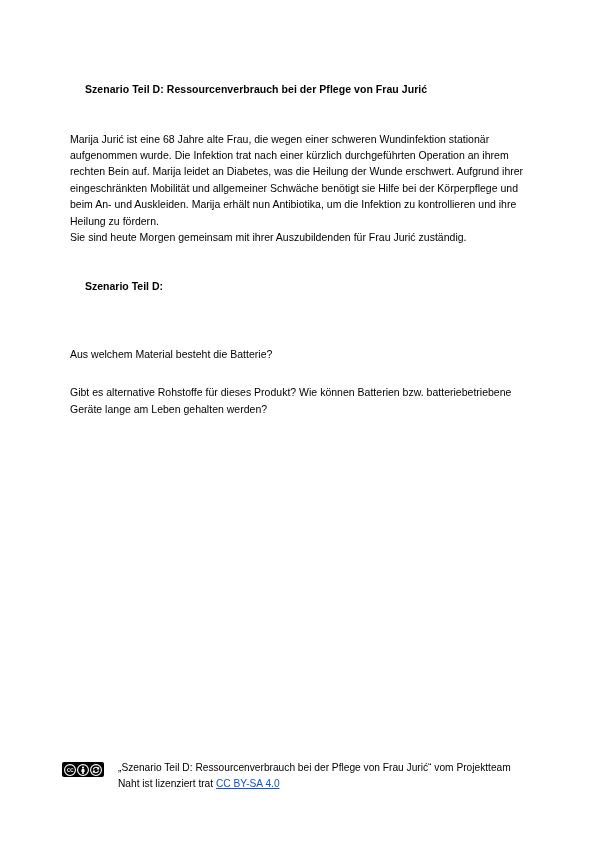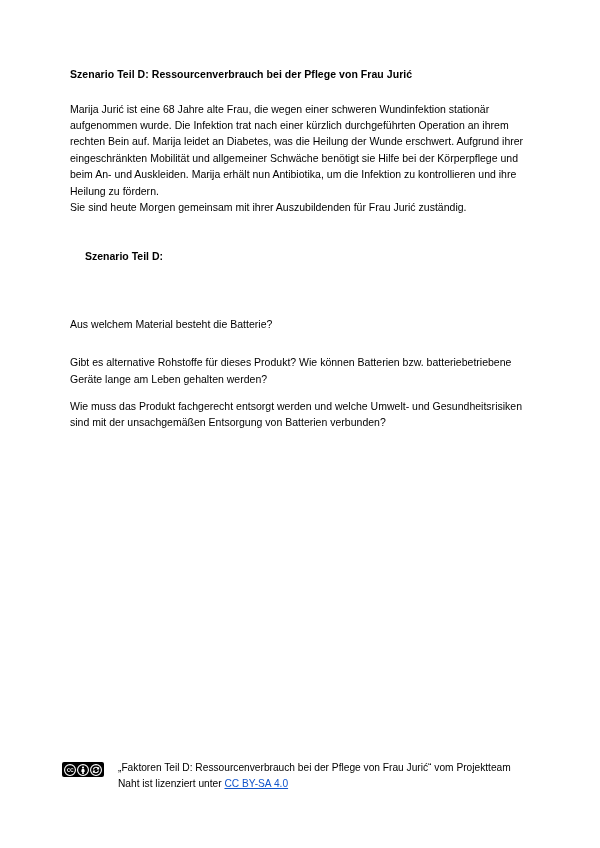--- a/index.html
+++ b/index.html
@@ -27,21 +27,21 @@
     position: absolute;
     left: 70px;
     top: 66px;
     width: 462px;
   }
   .h-title {
     font-size: 10.5px;
     font-weight: bold;
     line-height: 16.5px;
     letter-spacing: 0.05px;
-    margin: 0;
+    margin: 15px;
   }
   .sub-title {
     font-size: 10.5px;
     font-weight: bold;
     line-height: 16.5px;
     margin: 15px;
   }
   .para {
     font-size: 10.5px;
     font-weight: normal;
@@ -120,21 +120,20 @@
     <div class="gap-block"></div>
 
     <p class="q">Aus welchem Material besteht die Batterie?</p>
     <div class="gap-q"></div>
 
     <div class="gap-q"></div>
 
     <p class="q">Gibt es alternative Rohstoffe für dieses Produkt? Wie können Batterien bzw. batteriebetriebene Geräte lange am Leben gehalten werden?</p>
     <div class="gap-q"></div>
 
-    <p class="q">Wie muss das Produkt fachgerecht entsorgt werden und welche Umwelt- und Gesundheitsrisiken sind mit der unsachgemäßen Entsorgung von Batterien verbunden?</p>
 
   </div>
 
   <div class="footer">
 
     <div class="cc-badge">
       <svg class="cc-mark" width="12" height="12" viewBox="0 0 32 32">
         <circle cx="16" cy="16" r="14.5" fill="none" stroke="#ffffff" stroke-width="3"></circle>
         <path d="M12.6 13.2c-1.6 0-2.7 1.2-2.7 2.9s1.1 2.9 2.7 2.9c1 0 1.7-.4 2.2-1.2l1.9 1c-.9 1.5-2.4 2.3-4.1 2.3-2.9 0-5-2.1-5-5s2.1-5 5-5c1.8 0 3.2.8 4.1 2.3l-1.9 1c-.5-.8-1.2-1.2-2.2-1.2z" fill="#ffffff"></path>
         <path d="M21.6 13.2c-1.6 0-2.7 1.2-2.7 2.9s1.1 2.9 2.7 2.9c1 0 1.7-.4 2.2-1.2l1.9 1c-.9 1.5-2.4 2.3-4.1 2.3-2.9 0-5-2.1-5-5s2.1-5 5-5c1.8 0 3.2.8 4.1 2.3l-1.9 1c-.5-.8-1.2-1.2-2.2-1.2z" fill="#ffffff"></path>
@@ -145,19 +144,19 @@
         <path d="M16 13.4c-2.6 0-4.2 1.4-4.2 3.4v4.2h2.1v5.4h4.2v-5.4h2.1v-4.2c0-2-1.6-3.4-4.2-3.4z" fill="#ffffff"></path>
       </svg>
       <svg class="cc-mark" width="12" height="12" viewBox="0 0 32 32">
         <circle cx="16" cy="16" r="14.5" fill="none" stroke="#ffffff" stroke-width="3"></circle>
         <path d="M16 7.4c-4.2 0-7.6 3.1-8.2 7.1h3.1c.5-2.4 2.6-4.2 5.1-4.2 1.6 0 3 .7 3.9 1.8l-2.6 2.4h7.1V7.4l-2.3 2.2c-1.6-1.4-3.8-2.2-6.1-2.2z" fill="#ffffff"></path>
         <path d="M16 24.6c4.2 0 7.6-3.1 8.2-7.1h-3.1c-.5 2.4-2.6 4.2-5.1 4.2-1.6 0-3-.7-3.9-1.8l2.6-2.4H7.6v7.1l2.3-2.2c1.6 1.4 3.8 2.2 6.1 2.2z" fill="#ffffff"></path>
       </svg>
     </div>
 
     <div class="footer-text">
-      <span>„Faktoren Teil D: Ressourcenverbrauch bei der Pflege von Frau Jurić“ vom Projektteam</span>
-      <span>Naht ist lizenziert unter </span><a class="cc-link nowrap" href="#">CC BY-SA 4.0</a>
+      <span>„Szenario Teil D: Ressourcenverbrauch bei der Pflege von Frau Jurić“ vom Projektteam</span>
+      <span>Naht ist lizenziert trat </span><a class="cc-link nowrap" href="#">CC BY-SA 4.0</a>
     </div>
 
   </div>
 
 </div>
 
 </body></html>

